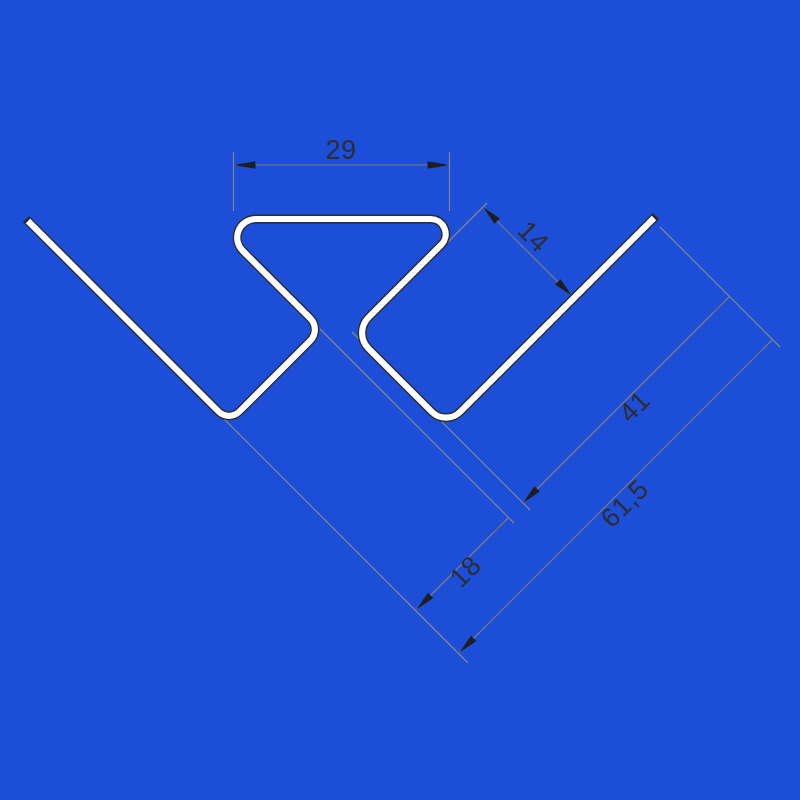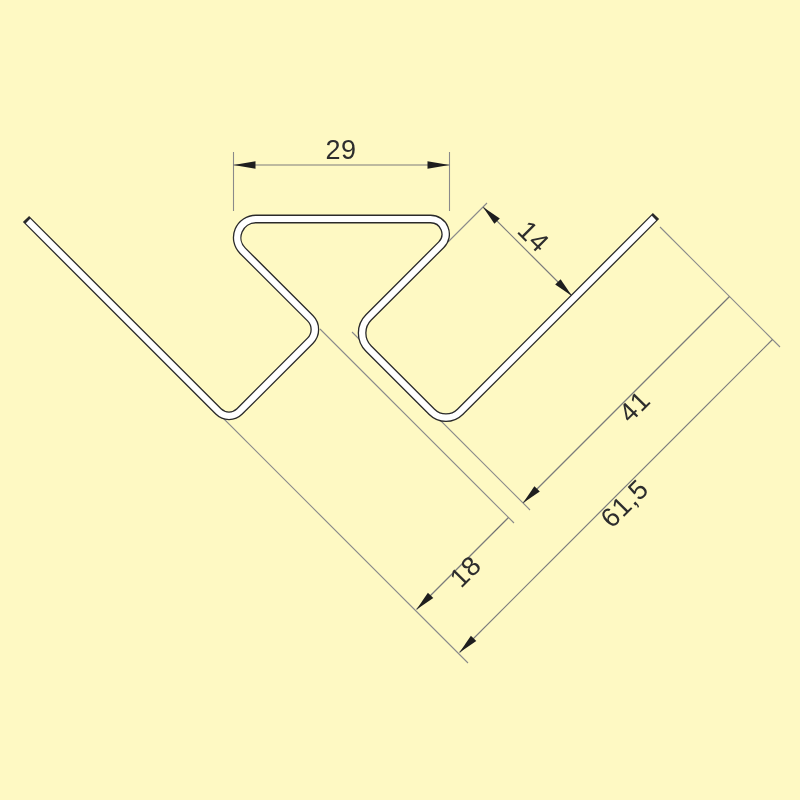--- a/index.html
+++ b/index.html
@@ -8,21 +8,21 @@
     background: #ffffff;
     width: 800px;
     height: 800px;
     overflow: hidden;
     font-family: "Liberation Sans", sans-serif;
   }
   .canvas-wrap {
     position: relative;
     width: 800px;
     height: 800px;
-    background: #fef9c3;
+    background: #1d4ed8;
   }
   svg { display: block; }
   .profile-dark {
     fill: none;
     stroke: #2a2a2a;
     stroke-width: 8.8;
     stroke-linejoin: round;
   }
   .profile-white {
     fill: none;

